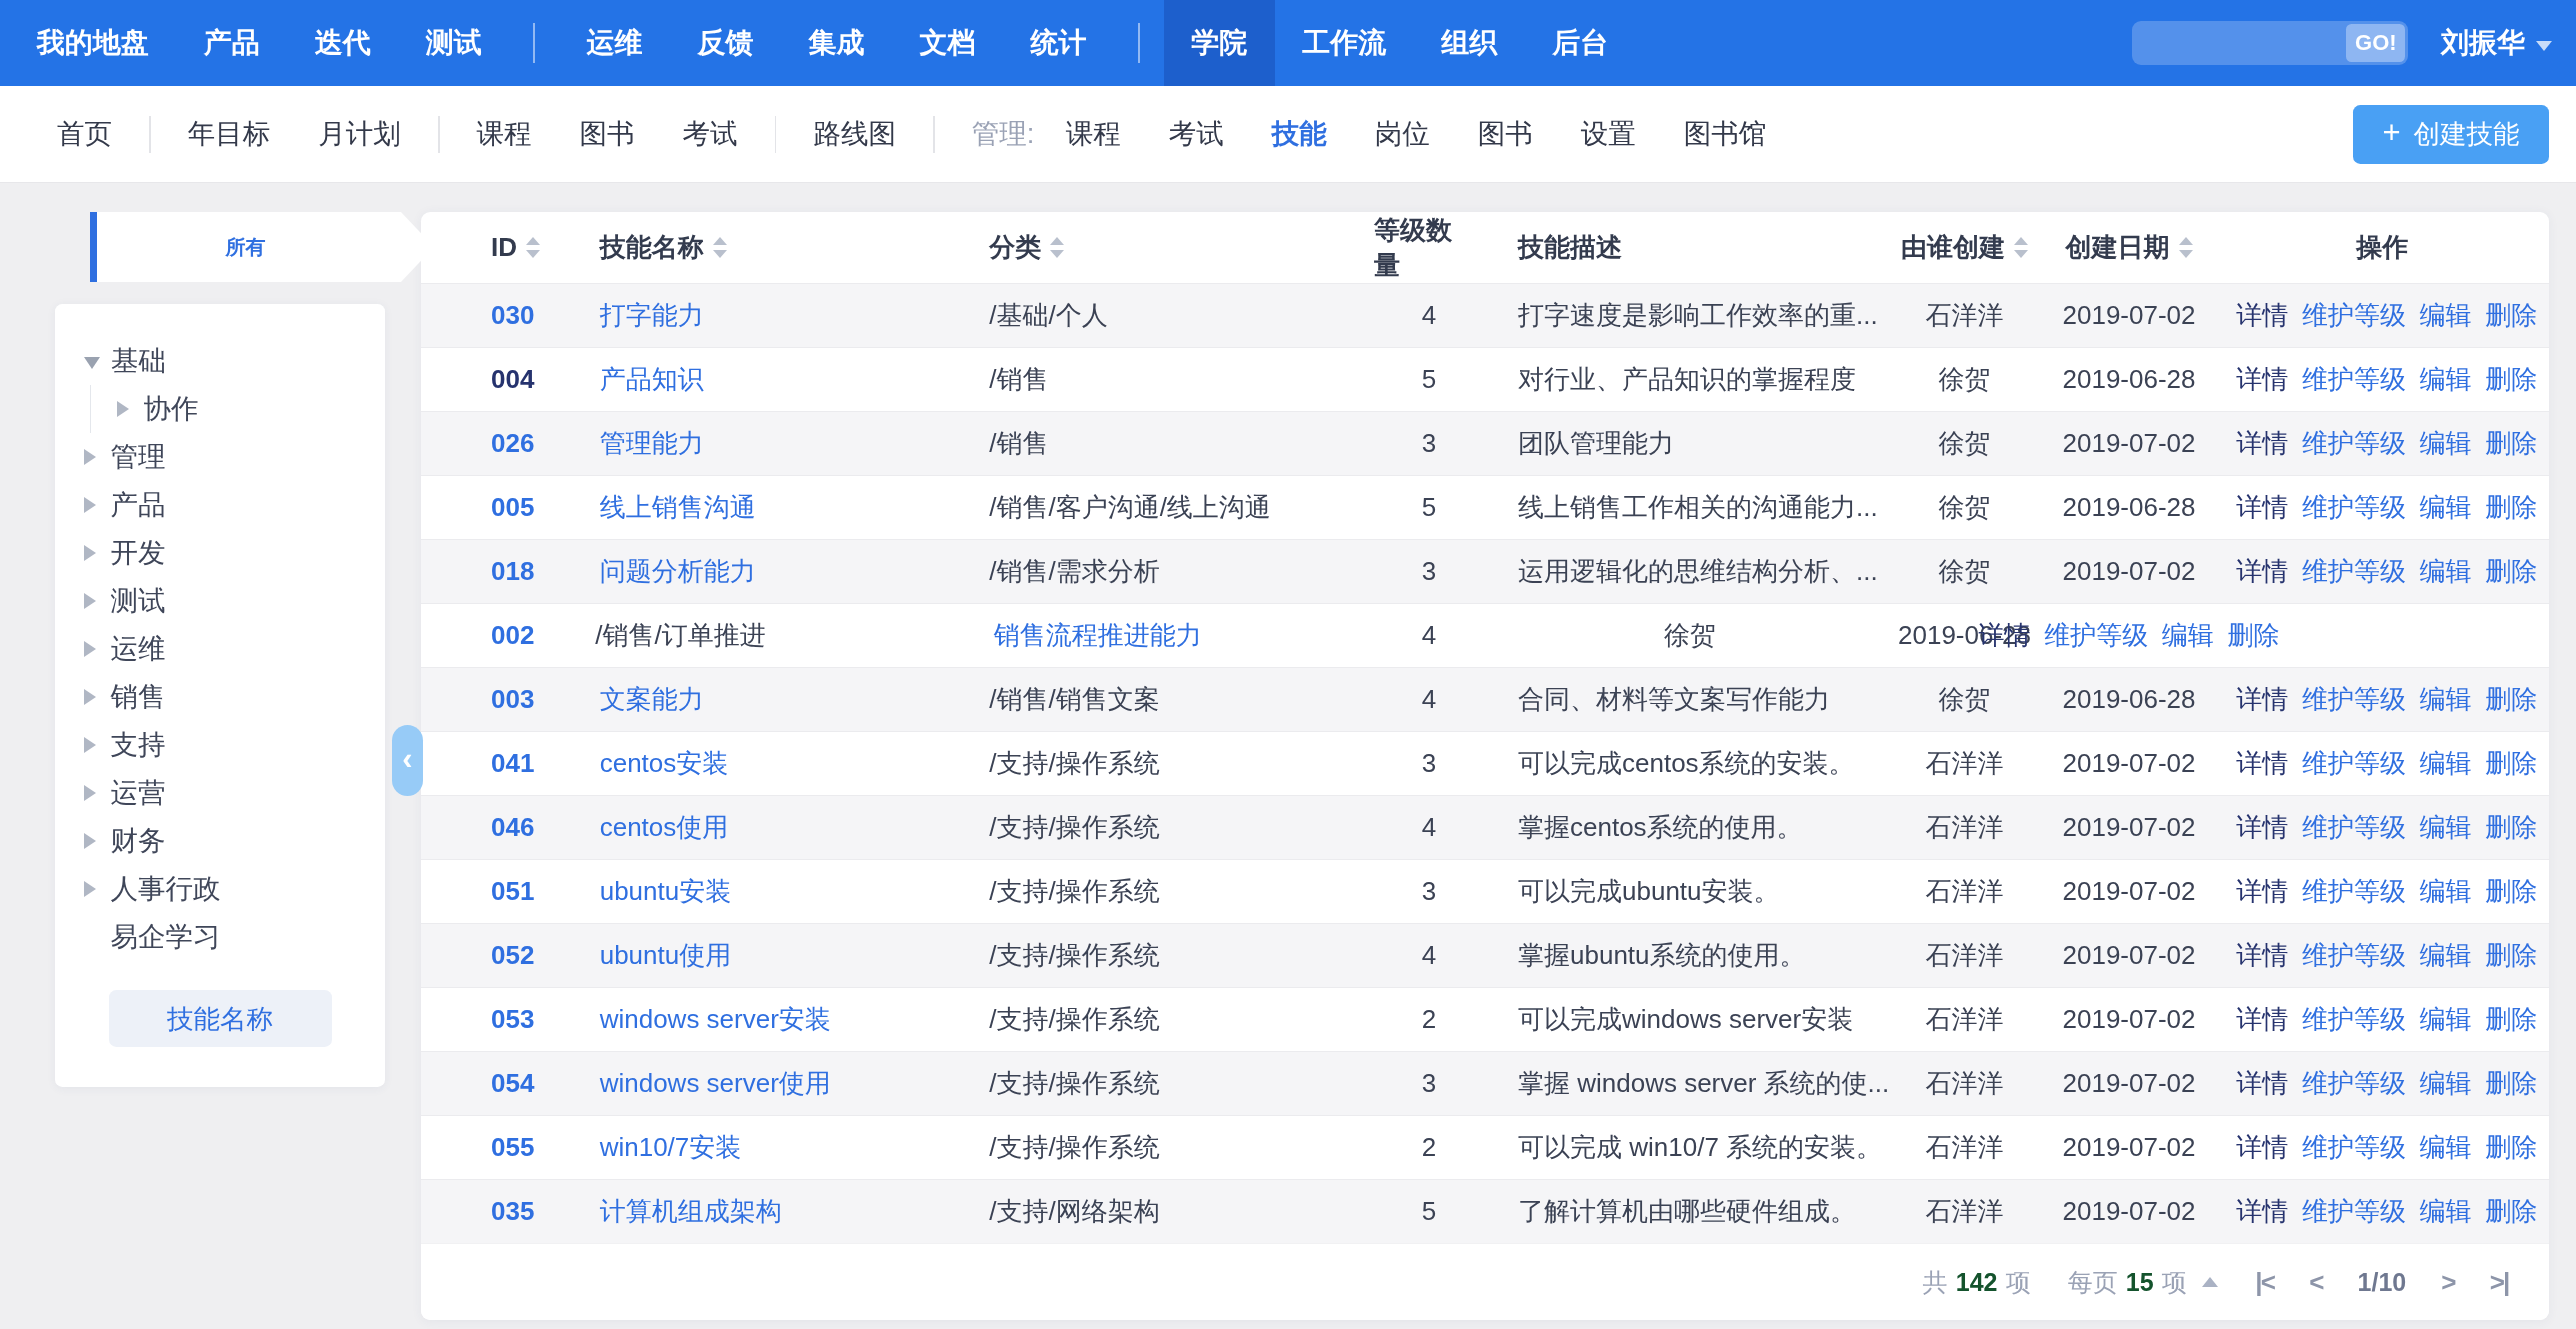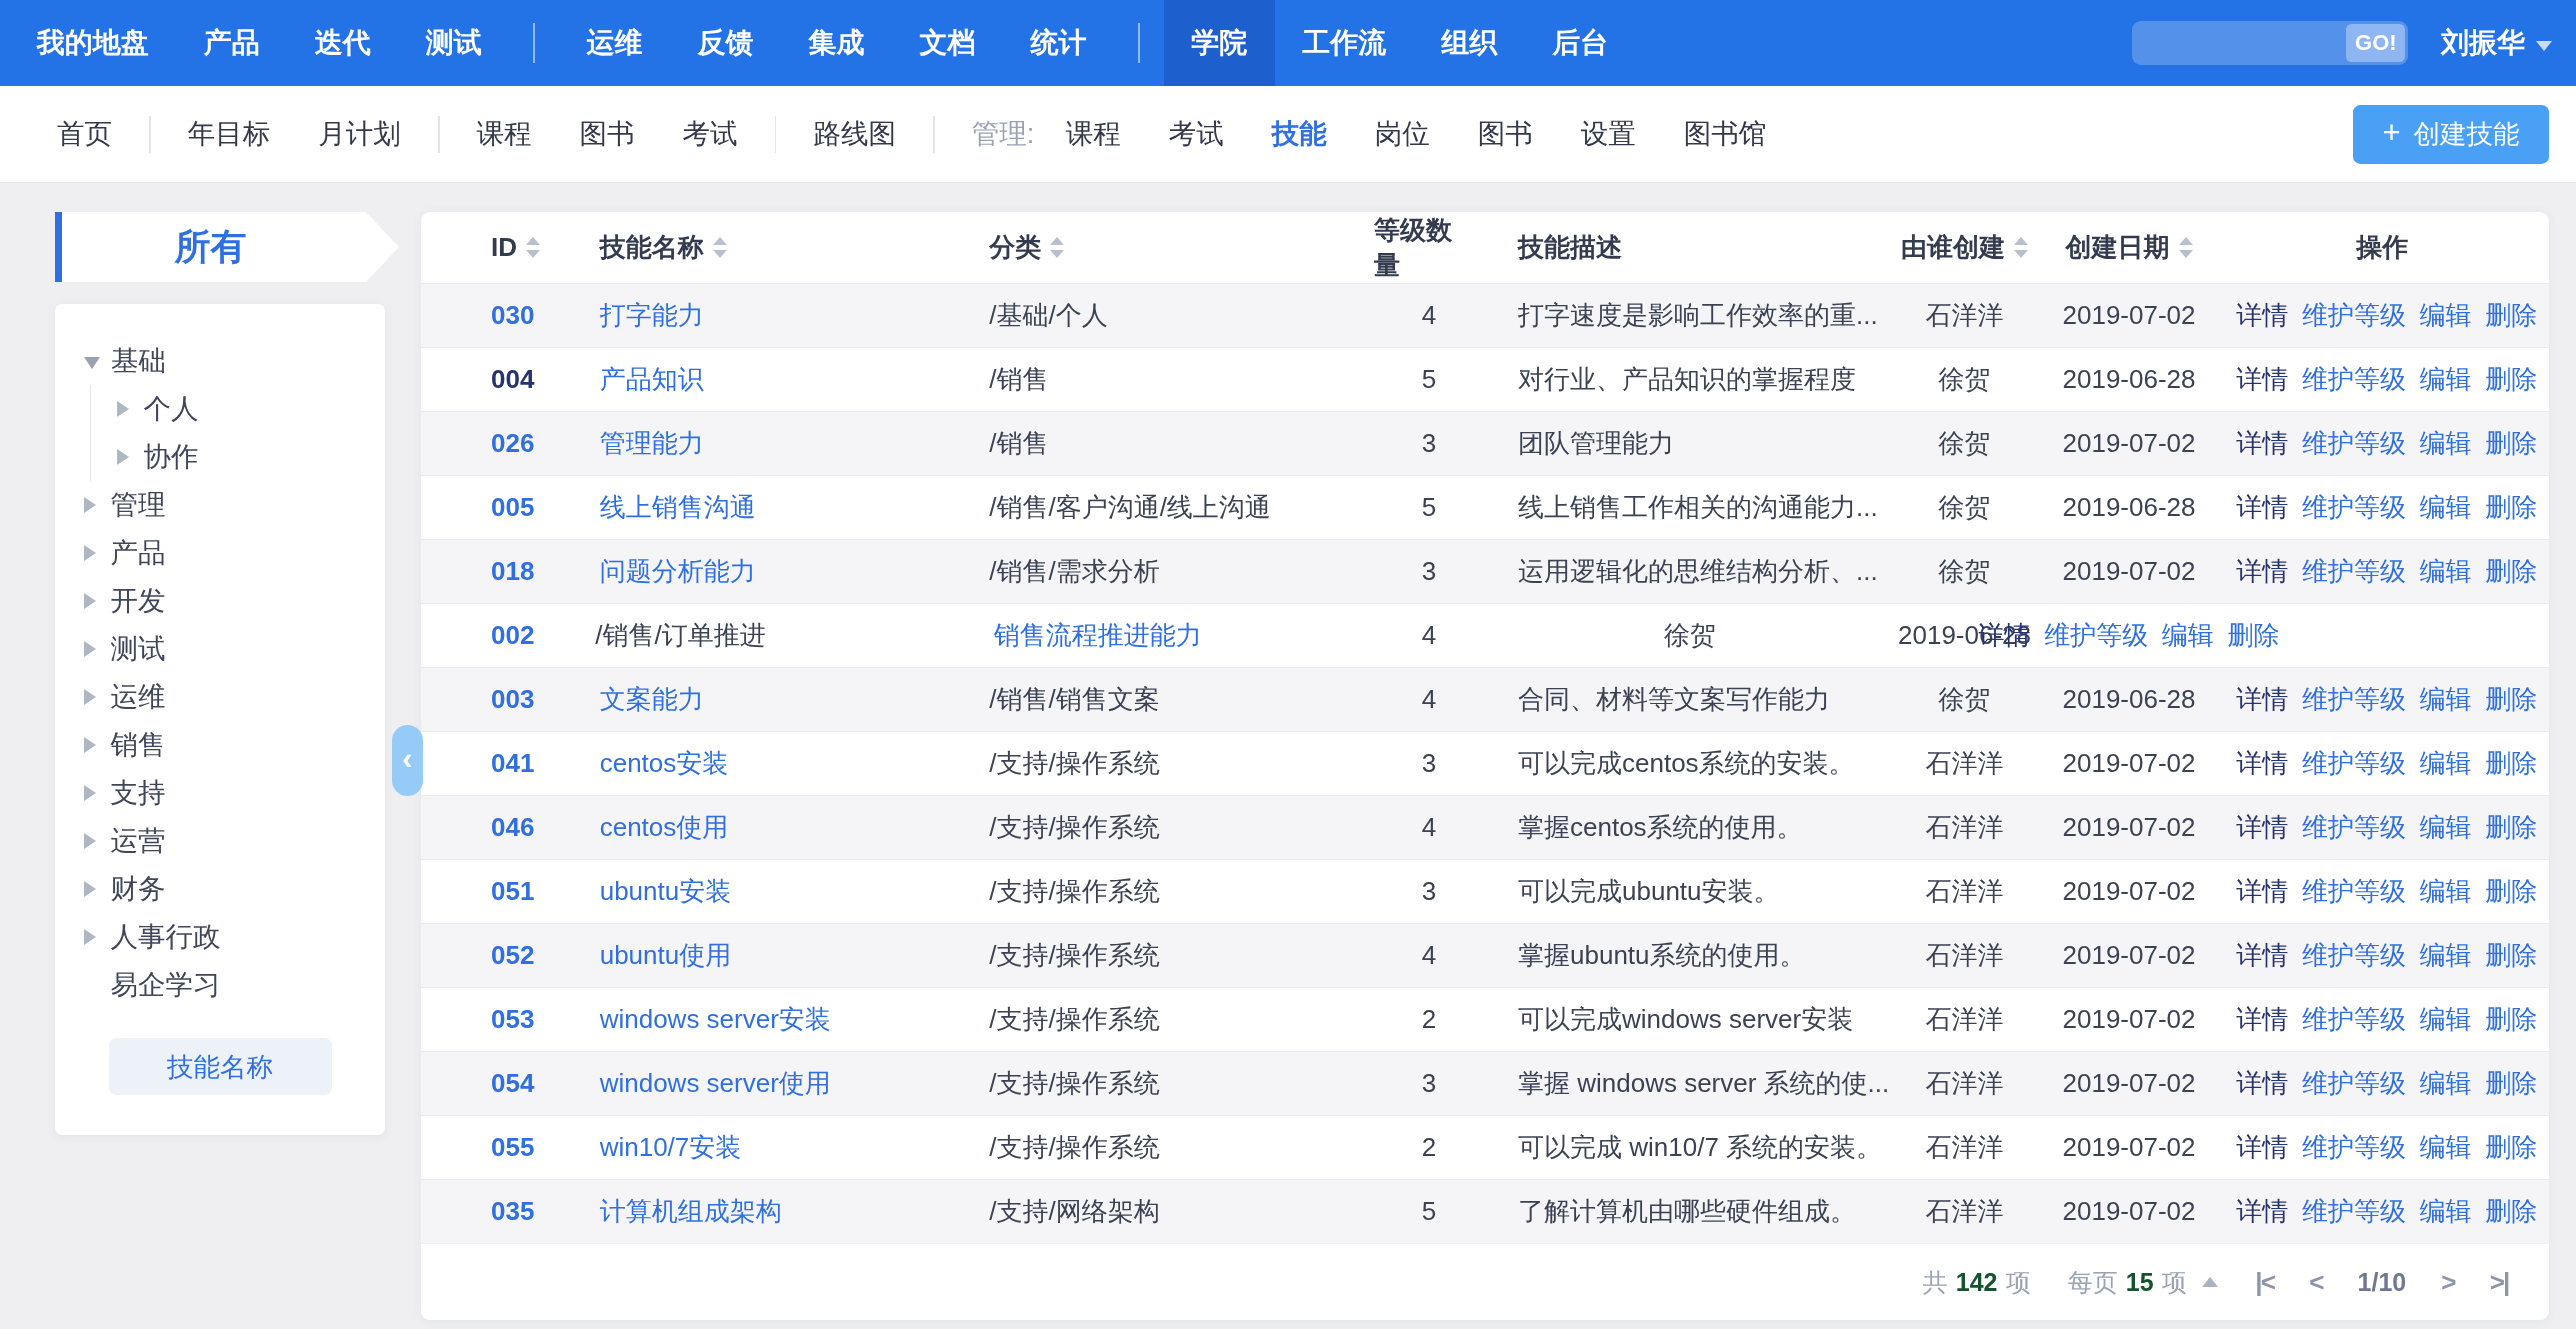--- a/index.html
+++ b/index.html
@@ -30,22 +30,22 @@
   .plus{font-size:31px;font-weight:400;line-height:1;margin-top:-2.7px;}
 
   
   .content{display:flex;padding:29px 27.5px 0 55px;align-items:flex-start;}
 
   
   .sidebar{width:344px;flex:none;margin-right:22px;position:relative;}
   .all-box{width:344px;height:70px;background:#fff;border-left:7.3px solid #2f6fe0;
     clip-path:polygon(0 0,calc(100% - 33px) 0,100% 50%,calc(100% - 33px) 100%,0 100%);
     display:flex;align-items:center;justify-content:center;padding-right:40px;
-    color:#2f6fe0;font-size:36px;font-weight:700;cursor:pointer;
-    filter:drop-shadow(0 2.7px 5.5px rgba(50,70,120,0.12));}
+    color:#2f6fe0;font-size:20px;font-weight:700;cursor:pointer;
+    filter:drop-shadow(0 2.7px 5.5px rgba(50,70,120,0.12));margin-left:35px;}
   .tree-panel{width:330px;background:#fff;border-radius:7.3px;margin-top:22px;padding:33px 0 40px;box-shadow:0 1.8px 9.2px rgba(50,70,120,0.06);}
   .tree-item{display:flex;align-items:center;height:48px;cursor:pointer;color:#3f4659;font-size:27.5px;white-space:nowrap;}
   .tree-item.lvl0{padding-left:29px;}
   .tree-children{margin-left:35px;border-left:1.8px solid #e4e7ec;}
   .tree-children .tree-item{padding-left:26px;}
   .caret{flex:none;}
   .caret.right{width:0;height:0;border-left:12px solid #b0b7c4;border-top:8.2px solid transparent;border-bottom:8.2px solid transparent;margin-right:14.6px;}
   .caret.down{width:0;height:0;border-top:12px solid #9aa2b0;border-left:8.2px solid transparent;border-right:8.2px solid transparent;margin-right:11px;margin-top:4.6px;}
   .caret.none{width:12px;margin-right:14.6px;}
   .maintain-btn{display:block;margin:29px auto 0;width:223px;height:57px;background:#edf1f8;border:none;border-radius:7.3px;color:#2f6fe0;font-size:26.5px;cursor:pointer;}
@@ -161,24 +161,20 @@
       </div>
       <div class="tree-panel">
         <div id="tree-root">
             <div class="tree-item lvl0">
               <span class="caret down"></span>
               <span class="tree-label">基础</span>
             </div>
             <div class="tree-children">
               <div class="tree-item">
                 <span class="caret right"></span>
-                <span class="tree-label">个人</span>
-              </div>
-              <div class="tree-item">
-                <span class="caret right"></span>
                 <span class="tree-label">协作</span>
               </div>
             </div>
             <div class="tree-item lvl0">
               <span class="caret right"></span>
               <span class="tree-label">管理</span>
             </div>
             <div class="tree-item lvl0">
               <span class="caret right"></span>
               <span class="tree-label">产品</span>

